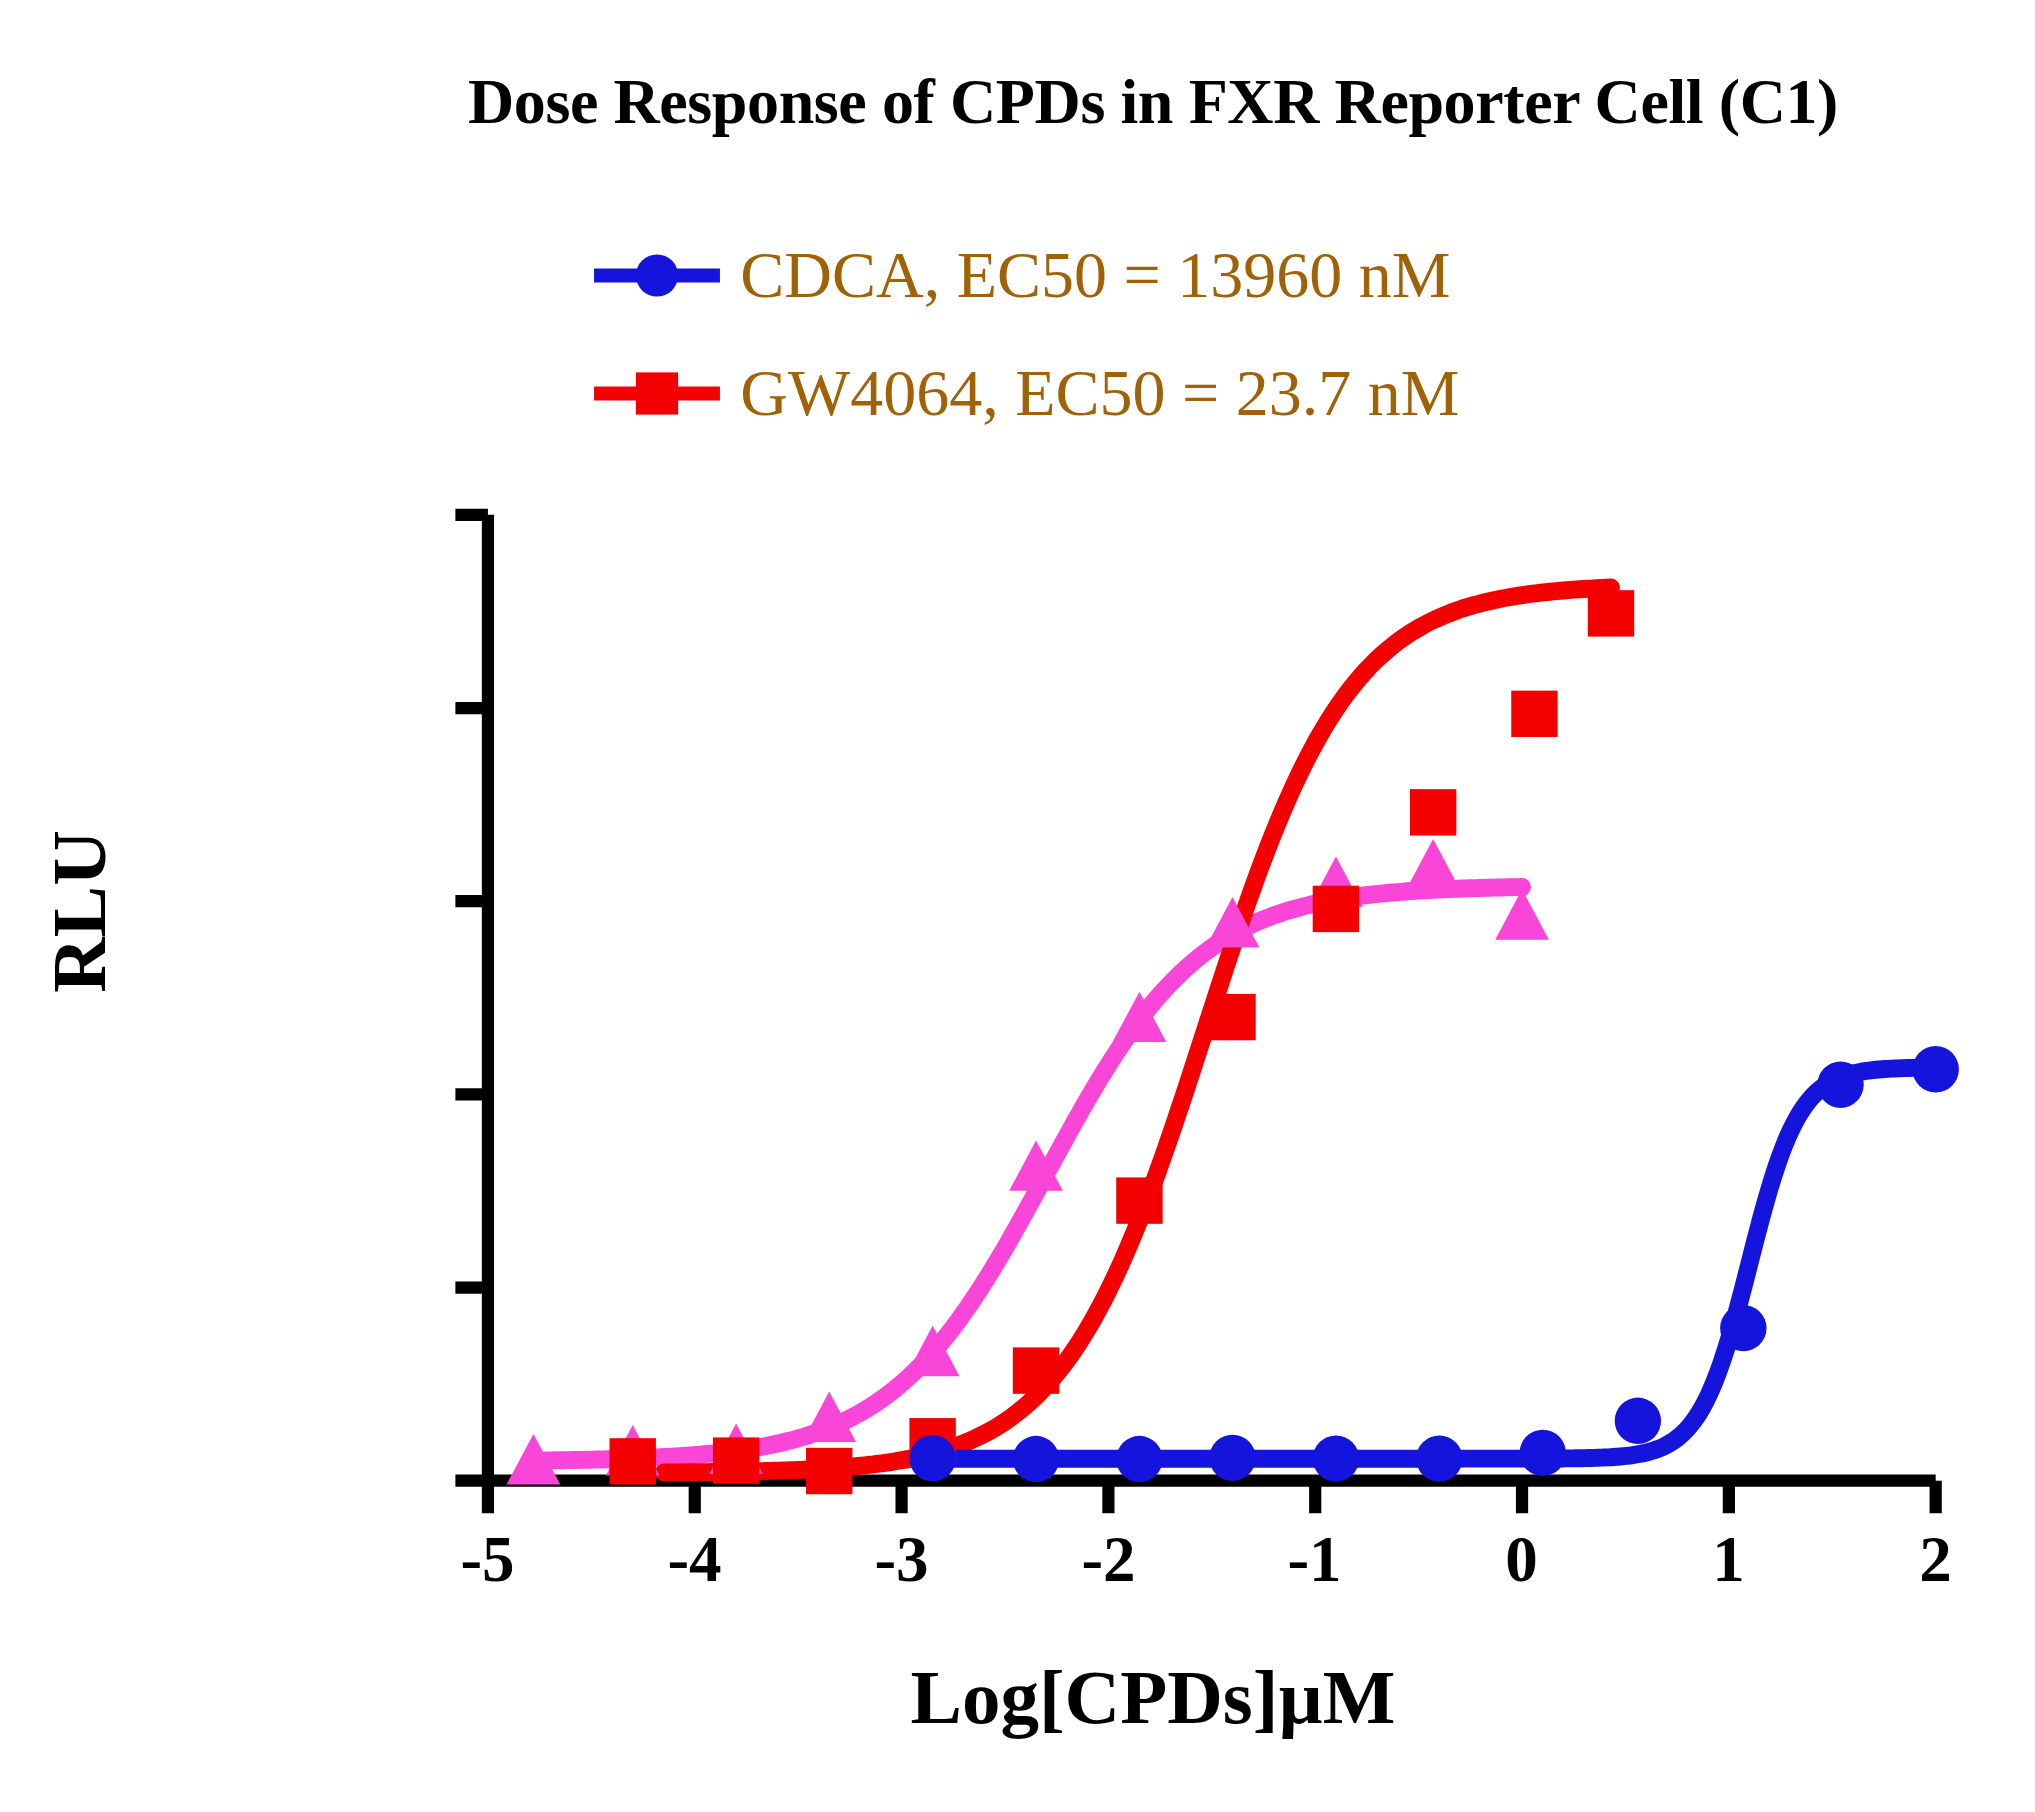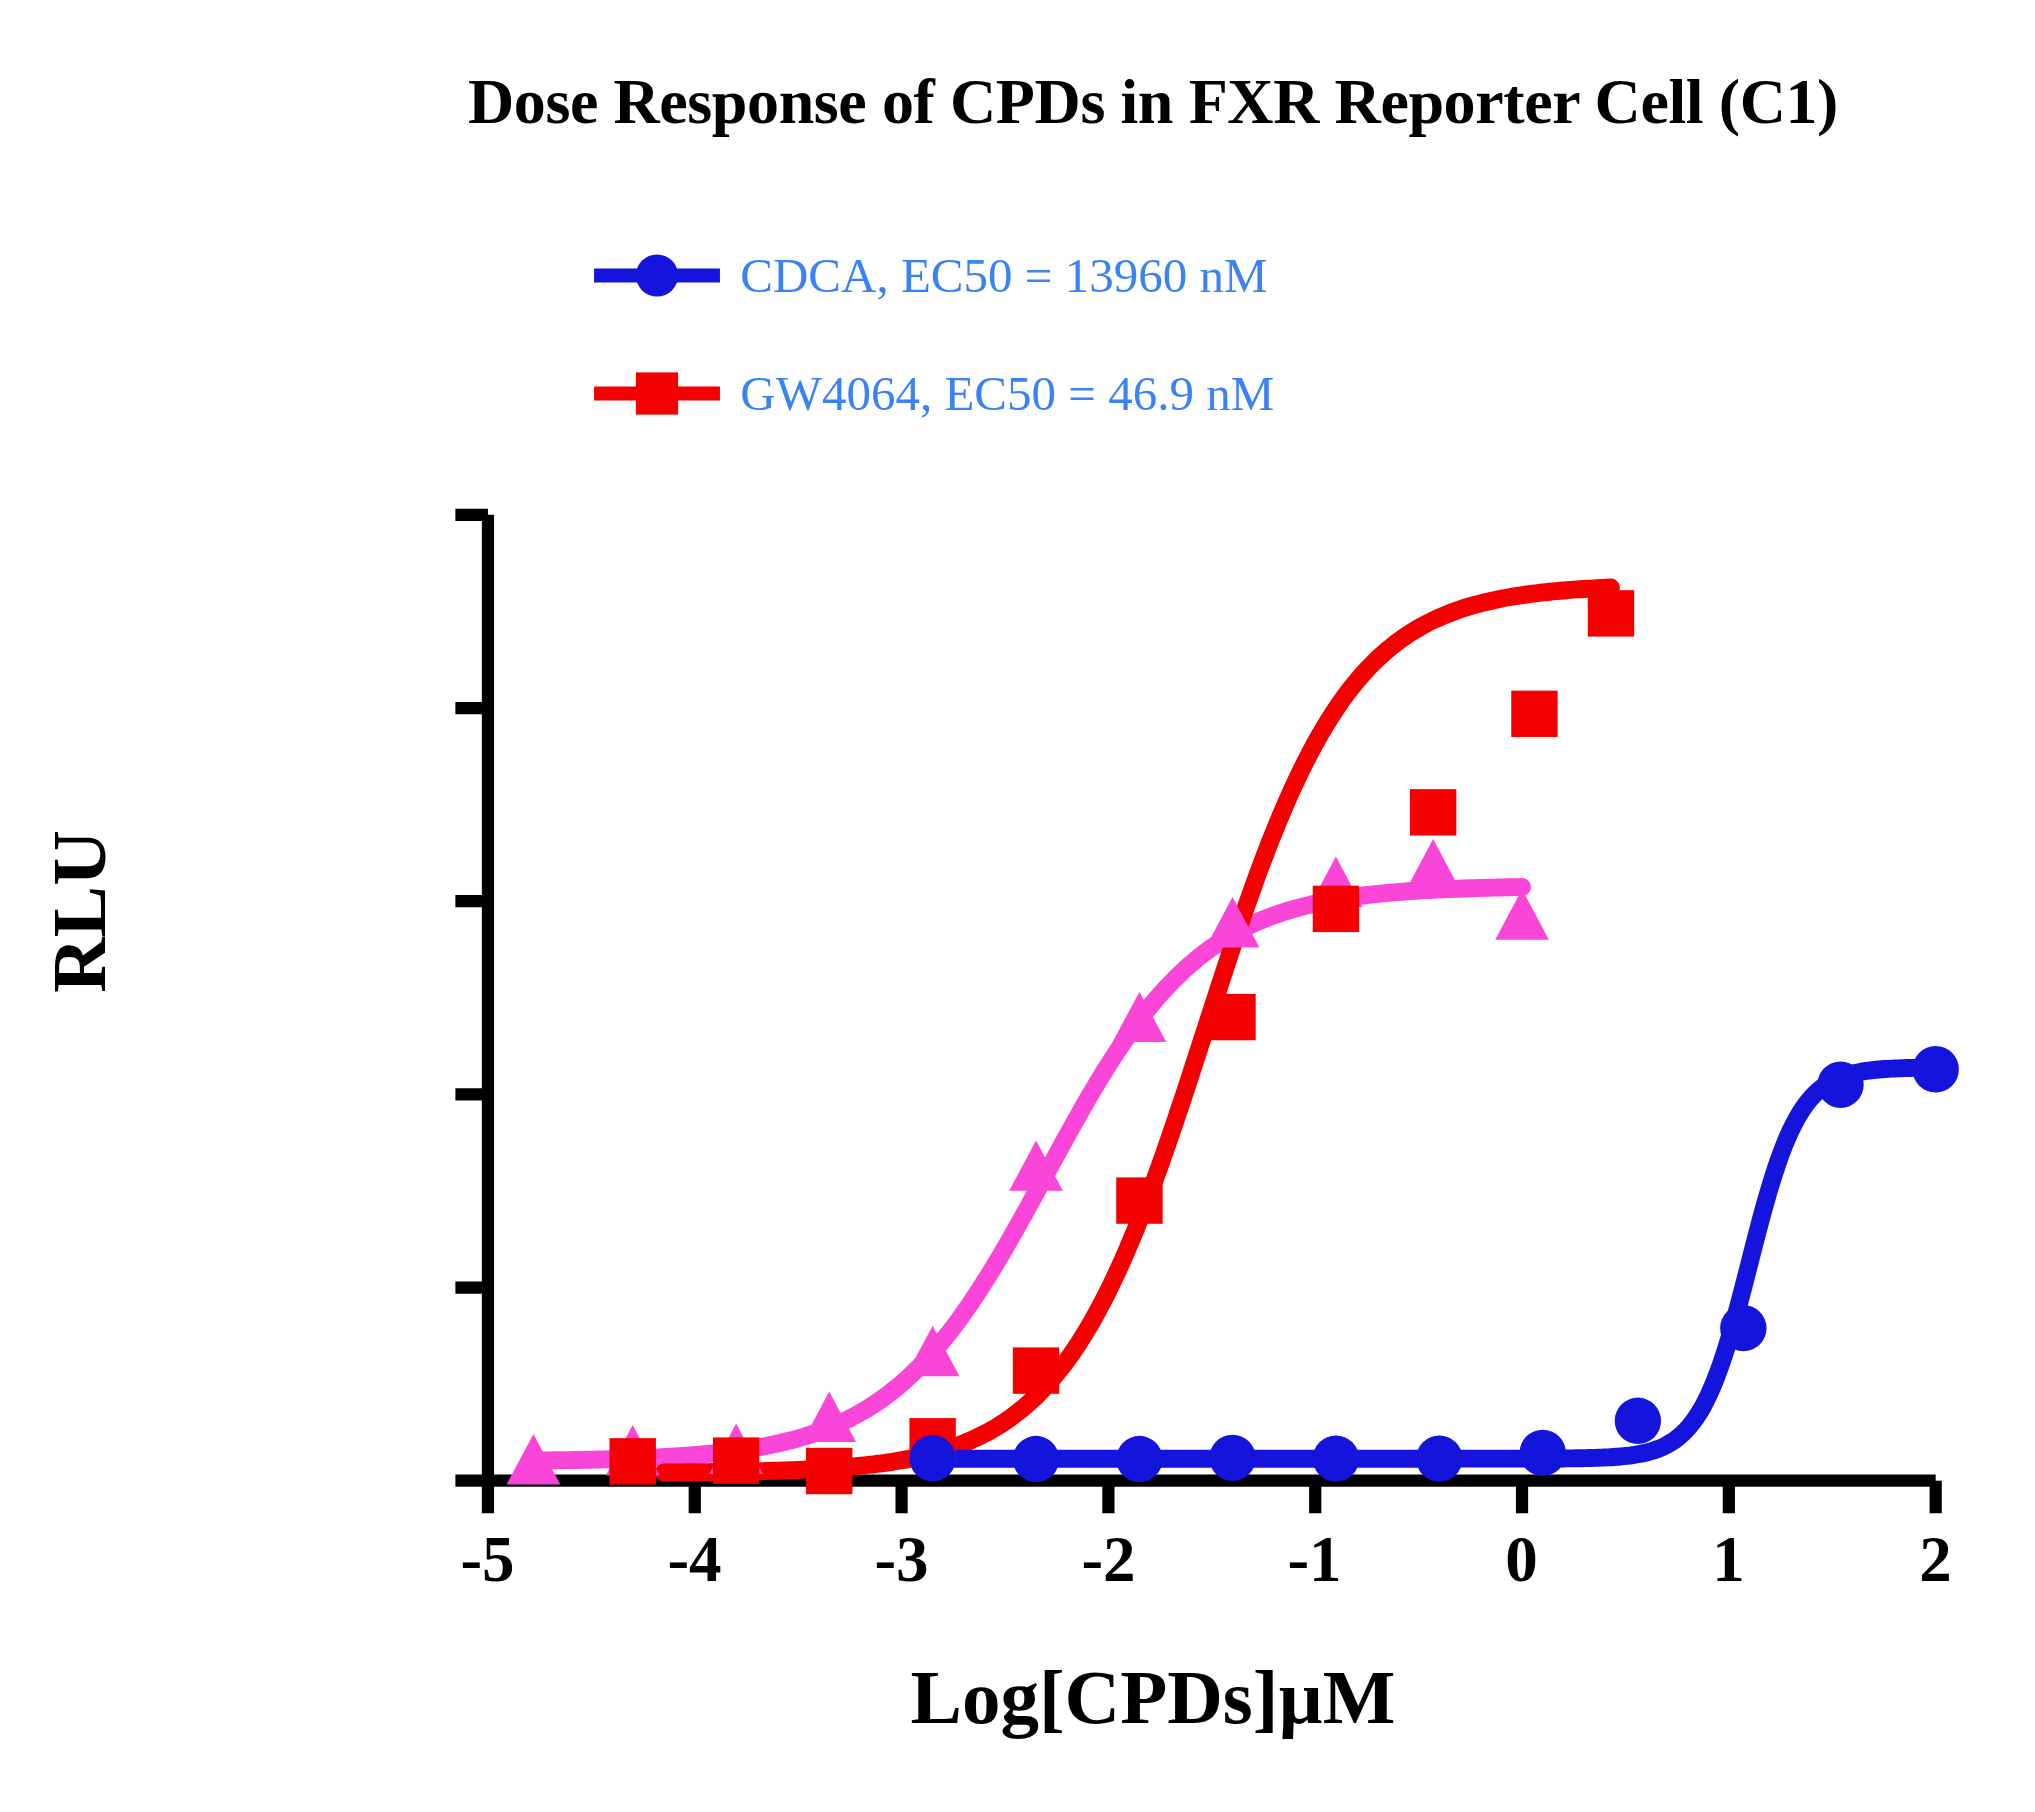--- a/index.html
+++ b/index.html
@@ -7,21 +7,21 @@
   #root{position:relative;width:2306px;height:1812px;background:#fff;}
   .chart-title{
     position:absolute;left:0;top:65px;width:2306px;text-align:center;
     font-family:"Liberation Serif",serif;font-weight:bold;font-size:64px;color:#000;
     letter-spacing:-0.4px;white-space:nowrap;
   }
   .legend{position:absolute;left:590px;top:216px;}
   .legend-row{display:flex;align-items:center;height:118px;}
   .legend-mark{width:134px;height:49px;position:relative;flex:0 0 134px;}
   .legend-label{
-    font-family:"Liberation Serif",serif;font-size:49px;color:#3b82f6;
+    font-family:"Liberation Serif",serif;font-size:66px;color:#a16207;
     white-space:nowrap;margin-left:16.3px;line-height:1;
   }
   .plot-svg{position:absolute;left:0;top:0;}
   .ylabel{
     position:absolute;left:-47px;top:867px;width:252px;
     transform:rotate(-90deg);transform-origin:center center;
     font-family:"Liberation Serif",serif;font-weight:bold;font-size:77px;
     text-align:center;color:#000;
   }
   .xlabel{
@@ -54,21 +54,21 @@
       </div>
       <div class="legend-label">CDCA, EC50 = 13960 nM</div>
     </div>
     <div class="legend-row">
       <div class="legend-mark">
         <svg width="134" height="49" viewBox="0 0 330 120">
           <line x1="10" y1="60" x2="320" y2="60" stroke="#F50000" stroke-width="34"></line>
           <rect x="113" y="8" width="104" height="104" fill="#F50000"></rect>
         </svg>
       </div>
-      <div class="legend-label">GW4064, EC50 = 46.9 nM</div>
+      <div class="legend-label">GW4064, EC50 = 23.7 nM</div>
     </div>
   </div>
 
   <div class="ytick" style="top:470px;width:462px;">250000</div>
   <div class="ytick" style="top:664px;width:462px;">200000</div>
   <div class="ytick" style="top:857px;width:462px;">150000</div>
   <div class="ytick" style="top:1050px;width:462px;">100000</div>
   <div class="ytick" style="top:1243px;width:462px;">50000</div>
   <div class="ytick" style="top:1436px;width:462px;">0</div>
 

